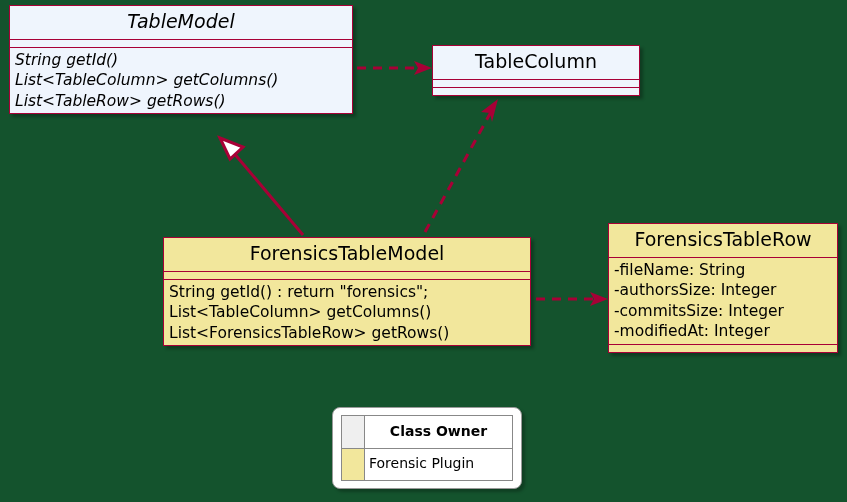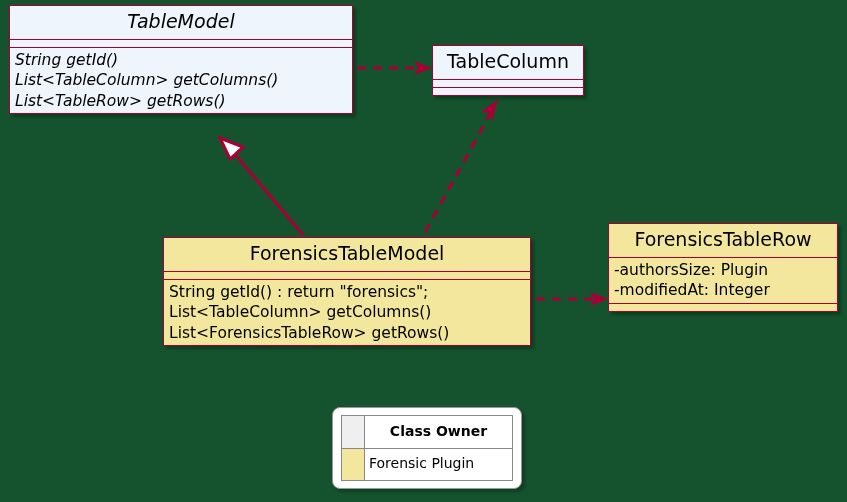--- a/index.html
+++ b/index.html
@@ -149,40 +149,42 @@
   <div class="uml-class owner-ui abstract" style="left:9px; top:5px; width:344px;">
     <div class="title">TableModel</div>
     <div class="compartment empty"></div>
     <div class="compartment">
       <div class="member">String getId()</div>
       <div class="member">List&lt;TableColumn&gt; getColumns()</div>
       <div class="member">List&lt;TableRow&gt; getRows()</div>
     </div>
   </div>
 
-  <div class="uml-class owner-ui" style="left:432px; top:45px; width:152px;">
+  <div class="uml-class owner-ui" style="left:432px; top:45px; width:208px;">
     <div class="title">TableColumn</div>
     <div class="compartment empty"></div>
     <div class="compartment empty"></div>
   </div>
 
   <div class="uml-class owner-forensic" style="left:163px; top:237px; width:368px;">
     <div class="title">ForensicsTableModel</div>
     <div class="compartment empty"></div>
     <div class="compartment">
       <div class="member">String getId() : return "forensics";</div>
       <div class="member">List&lt;TableColumn&gt; getColumns()</div>
       <div class="member">List&lt;ForensicsTableRow&gt; getRows()</div>
     </div>
   </div>
 
   <div class="uml-class owner-forensic" style="left:608px; top:223px; width:230px;">
     <div class="title">ForensicsTableRow</div>
     <div class="compartment">
-      <div class="member">-authorsSize: Plugin</div>
+      <div class="member">-fileName: String</div>
+      <div class="member">-authorsSize: Integer</div>
+      <div class="member">-commitsSize: Integer</div>
       <div class="member">-modifiedAt: Integer</div>
     </div>
     <div class="compartment empty"></div>
   </div>
 
   <div id="legend">
     <table>
       <tbody>
           <tr>
         <td class="swatch sw-header"></td>

